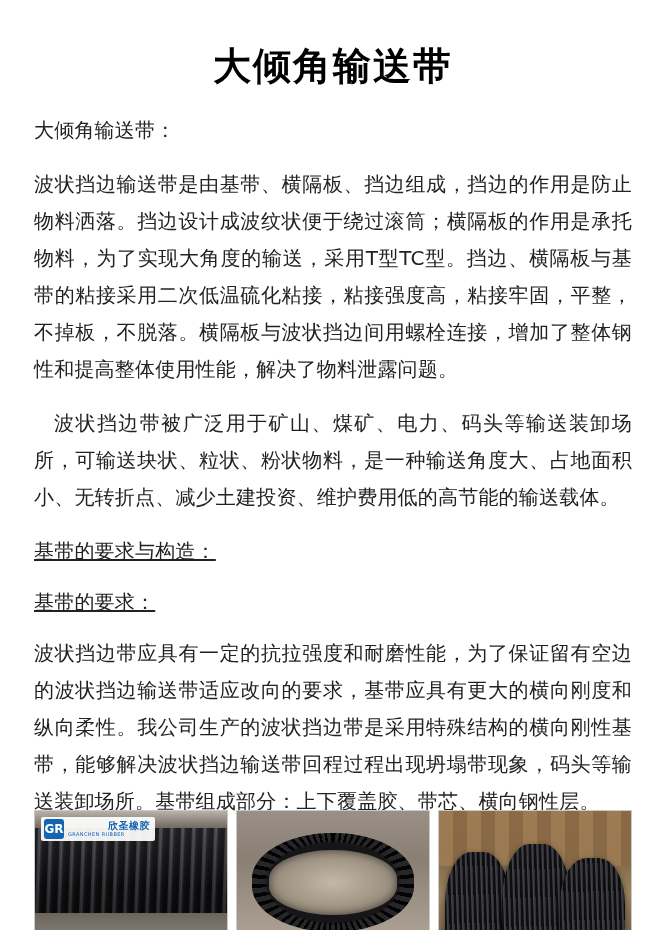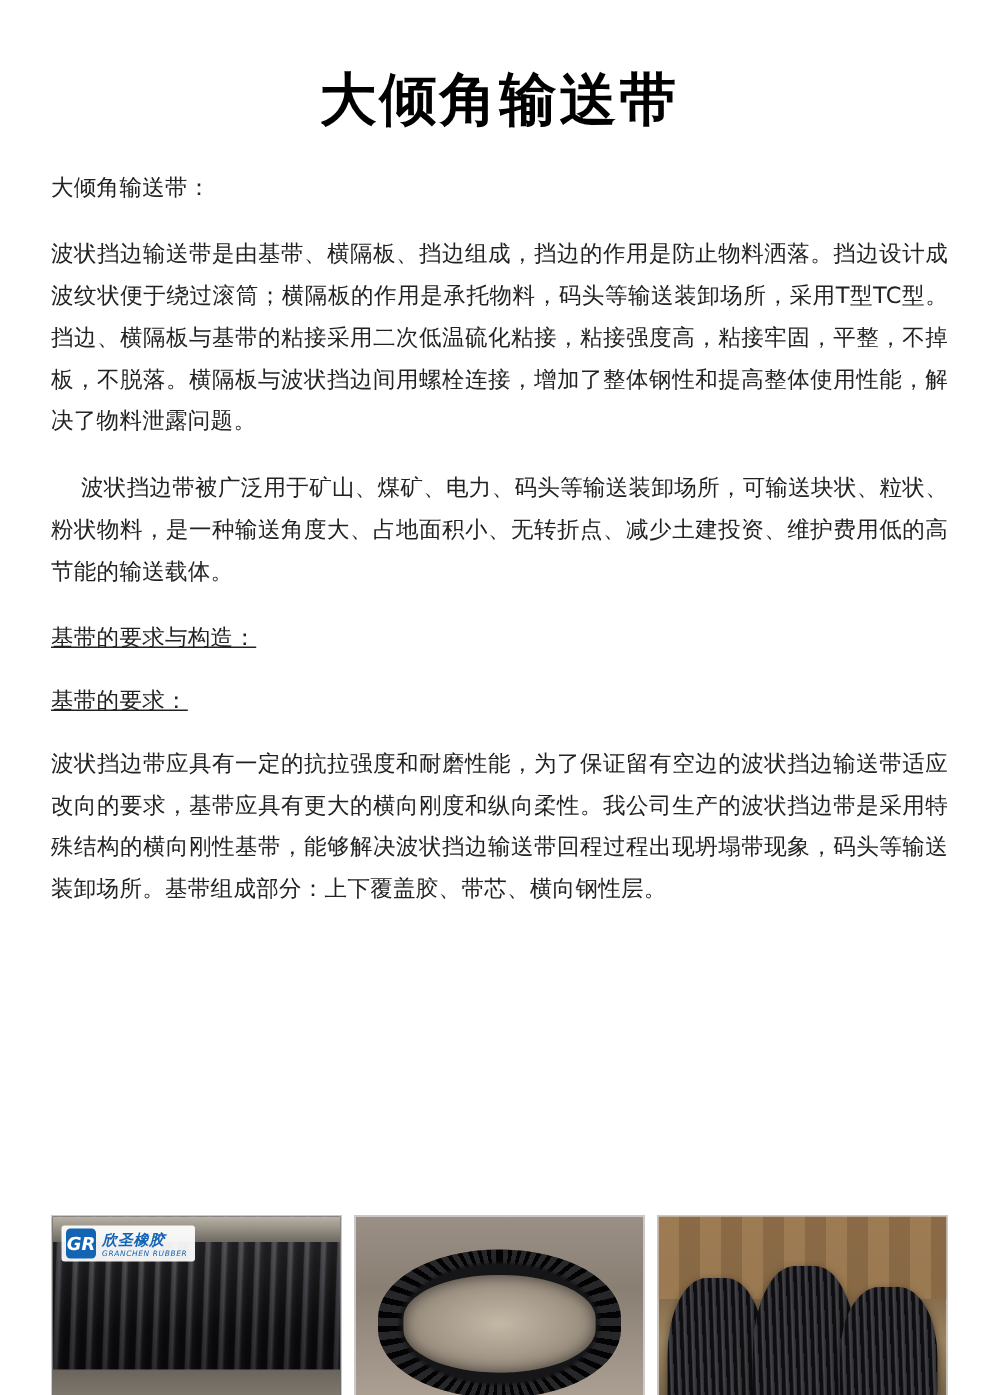--- a/index.html
+++ b/index.html
@@ -24,21 +24,21 @@
   .title {
     text-align: center;
     font-size: 38px;
     font-weight: bold;
     letter-spacing: 2px;
     color: #000;
     margin: 44px 0 22px 0;
     line-height: 1.2;
   }
   .para {
-    font-size: 15px;
+    font-size: 20px;
     line-height: 1.85;
     color: #222;
     margin: 0 0 17px 0;
     text-align: justify;
     letter-spacing: 0.2px;
   }
   .para.indent {
     text-indent: 20px;
   }
   .para.tight {
@@ -82,26 +82,25 @@
     left: 0; right: 0; top: 0;
     height: 12%;
     background: linear-gradient(180deg, #b9b2a6, #6f6a62);
   }
   
   .logo-badge {
     position: absolute;
     left: 6px;
     top: 6px;
     display: flex;
-    align-items: flex-end;
+    align-items: center;
     gap: 4px;
     background: rgba(255,255,255,0.93);
     border-radius: 2px;
     padding: 2px 5px 2px 3px;
-    font-style: italic;
   }
   .logo-mark {
     width: 20px;
     height: 20px;
     border-radius: 3px;
     background: #1464b4;
     color: #fff;
     font-size: 12px;
     font-weight: bold;
     display: flex;
@@ -112,20 +111,21 @@
   .logo-text {
     display: flex;
     flex-direction: column;
     line-height: 1;
   }
   .logo-cn {
     font-size: 10px;
     font-weight: bold;
     color: #1464b4;
     letter-spacing: 0.5px;
+    margin-left: 40px;
   }
   .logo-en {
     font-size: 5px;
     color: #1464b4;
     letter-spacing: 0.4px;
     margin-top: 1px;
   }
   
   .photo-2 {
     background: linear-gradient(180deg, #9b9086 0%, #8a7f73 35%, #b3a89a 100%);
@@ -189,21 +189,21 @@
   }
 </style>
 </head>
 <body>
 
 <div class="page">
 
   <h1 class="title">大倾角输送带</h1>
 
   <p class="para">大倾角输送带：</p>
-  <p class="para">波状挡边输送带是由基带、横隔板、挡边组成，挡边的作用是防止物料洒落。挡边设计成波纹状便于绕过滚筒；横隔板的作用是承托物料，码头等输送装卸场所，采用T型TC型。挡边、横隔板与基带的粘接采用二次低温硫化粘接，粘接强度高，粘接牢固，平整，不掉板，不脱落。横隔板与波状挡边间用螺栓连接，增加了整体钢性和提高整体使用性能，解决了物料泄露问题。</p>
+  <p class="para">波状挡边输送带是由基带、横隔板、挡边组成，挡边的作用是防止物料洒落。挡边设计成波纹状便于绕过滚筒；横隔板的作用是承托物料，为了实现大角度的输送，采用T型TC型。挡边、横隔板与基带的粘接采用二次低温硫化粘接，粘接强度高，粘接牢固，平整，不掉板，不脱落。横隔板与波状挡边间用螺栓连接，增加了整体钢性和提高整体使用性能，解决了物料泄露问题。</p>
   <p class="para indent">波状挡边带被广泛用于矿山、煤矿、电力、码头等输送装卸场所，可输送块状、粒状、粉状物料，是一种输送角度大、占地面积小、无转折点、减少土建投资、维护费用低的高节能的输送载体。</p>
   <p class="para tight">基带的要求与构造：</p>
   <p class="para tight">基带的要求：</p>
   <p class="para">波状挡边带应具有一定的抗拉强度和耐磨性能，为了保证留有空边的波状挡边输送带适应改向的要求，基带应具有更大的横向刚度和纵向柔性。我公司生产的波状挡边带是采用特殊结构的横向刚性基带，能够解决波状挡边输送带回程过程出现坍塌带现象，码头等输送装卸场所。基带组成部分：上下覆盖胶、带芯、横向钢性层。</p>
 
   <div class="gallery">
 
     <div class="photo photo-1">
       <div class="ceiling"></div>
       <div class="floor"></div>

